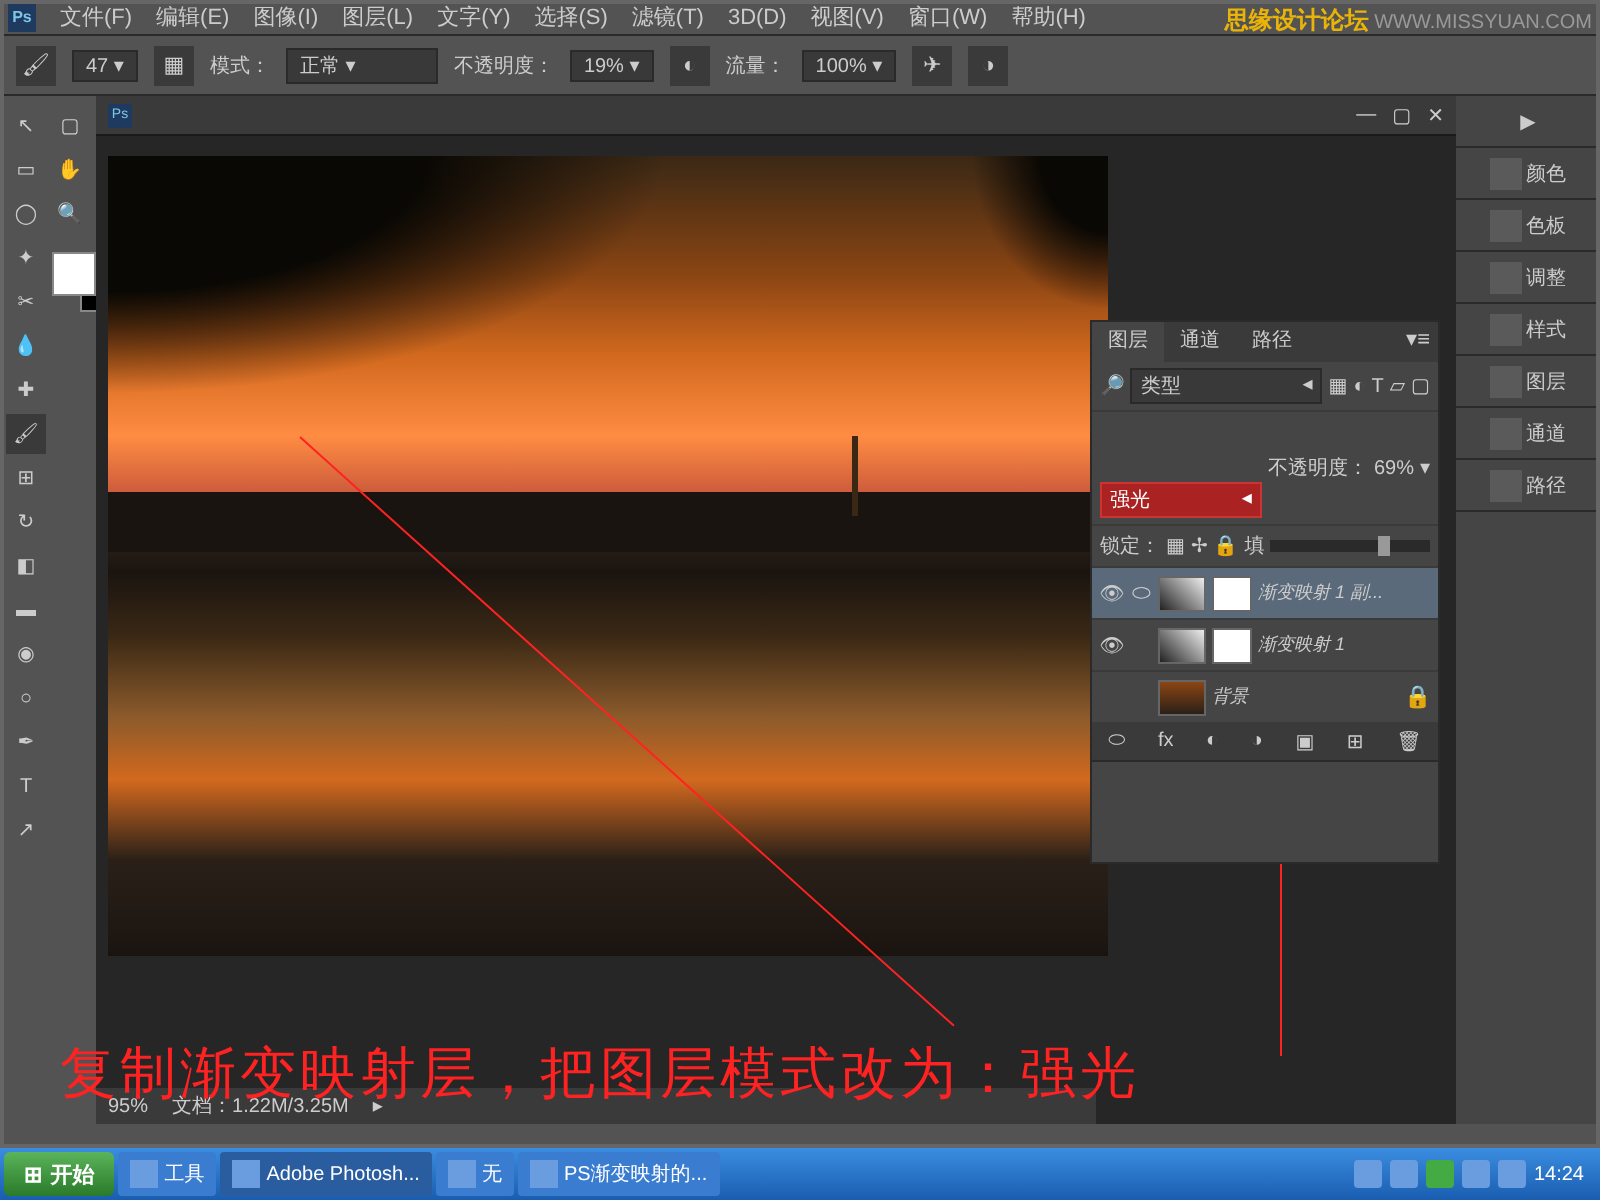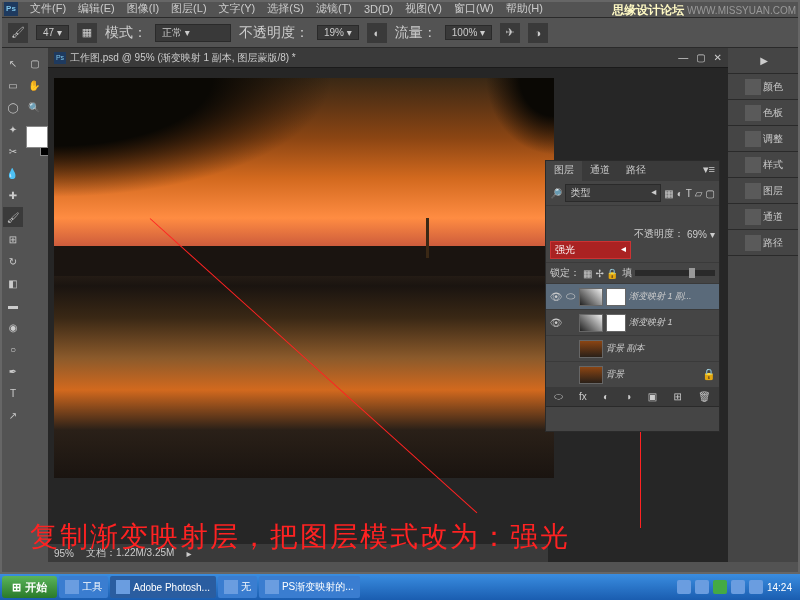--- a/index.html
+++ b/index.html
@@ -1,24 +1,24 @@
 <!DOCTYPE html>
 <html><head>
 <meta charset="utf-8">
 <style>
 * { margin: 0; padding: 0; box-sizing: border-box; }
 body { width: 800px; height: 600px; background: #535353; font-family: "Microsoft YaHei", sans-serif; font-size: 11px; color: #ccc; overflow: hidden; position: relative; }
 .topbar { height: 18px; background: #535353; display: flex; align-items: center; padding: 0 4px; border-bottom: 1px solid #2a2a2a; }
 .ps-logo { width: 14px; height: 14px; background: #1e3a5f; margin-right: 6px; display: flex; align-items: center; justify-content: center; font-size: 8px; color: #7ec5e8; font-weight: bold; }
 .menu-item { padding: 2px 6px; cursor: pointer; font-size: 11px; }
 .watermark { position: absolute; right: 4px; top: 2px; font-size: 10px; color: #999; }
-.watermark b { font-size: 12px; color: #fef9c3; }
+.watermark b { font-size: 12px; color: #eab308; }
 .optbar { height: 30px; background: #535353; display: flex; align-items: center; padding: 0 8px; gap: 8px; border-bottom: 1px solid #2a2a2a; }
 .opt-icon { width: 20px; height: 20px; background: #3a3a3a; display: flex; align-items: center; justify-content: center; }
-.opt-label { font-size: 14px; color: #ccc; }
+.opt-label { font-size: 10px; color: #ccc; }
 .opt-val { padding: 1px 6px; background: #393939; border: 1px solid #2a2a2a; font-size: 10px; }
 .workspace { position: absolute; top: 48px; left: 0; right: 0; bottom: 38px; display: flex; }
 .toolbar { width: 48px; background: #535353; display: flex; flex-direction: column; flex-wrap: wrap; padding: 4px 2px; height: 400px; }
 .tool { width: 20px; height: 20px; margin: 1px; background: #535353; display: flex; align-items: center; justify-content: center; font-size: 10px; cursor: pointer; }
 .tool.active { background: #3a3a3a; }
 .swatches { margin-top: 8px; width: 40px; height: 30px; position: relative; }
 .swatch-fg { position: absolute; top: 0; left: 2px; width: 22px; height: 22px; background: #fff; border: 1px solid #888; }
 .swatch-bg { position: absolute; bottom: 0; right: 2px; width: 22px; height: 22px; background: #000; border: 1px solid #888; }
 .canvas-area { flex: 1; background: #262626; position: relative; }
 .doc-tab { height: 20px; background: #3a3a3a; display: flex; align-items: center; padding: 0 6px; font-size: 10px; border-bottom: 1px solid #1a1a1a; }
@@ -124,21 +124,20 @@
     <div class="tool">🔍</div>
     <div class="swatches">
       <div class="swatch-bg"></div>
       <div class="swatch-fg"></div>
     </div>
   </div>
 
   <div class="canvas-area">
     <div class="doc-tab">
       <div class="ps-mini">Ps</div>
-      <span>工作图.psd @ 95% (渐变映射 1 副本, 图层蒙版/8) *</span>
       <div class="doc-controls">
         <span>—</span>
         <span>▢</span>
         <span>✕</span>
       </div>
     </div>
     <div class="canvas-content">
       <div class="leaves"></div>
       <div class="branch-r"></div>
       <div class="skyline"></div>
@@ -227,26 +226,20 @@
       <div class="layer-thumb adj"></div>
       <div class="mask-thumb"></div>
       <div class="layer-name">渐变映射 1 副...</div>
     </div>
     <div class="layer-item">
       <div class="vis-eye">👁</div>
       <div style="width:10px"></div>
       <div class="layer-thumb adj"></div>
       <div class="mask-thumb"></div>
       <div class="layer-name">渐变映射 1</div>
-    </div>
-    <div class="layer-item">
-      <div class="vis-eye"></div>
-      <div style="width:10px"></div>
-      <div class="layer-thumb"></div>
-      <div class="layer-name">背景 副本</div>
     </div>
     <div class="layer-item">
       <div class="vis-eye"></div>
       <div style="width:10px"></div>
       <div class="layer-thumb"></div>
       <div class="layer-name">背景</div>
       <span>🔒</span>
     </div>
   </div>
   <div class="lp-footer">

